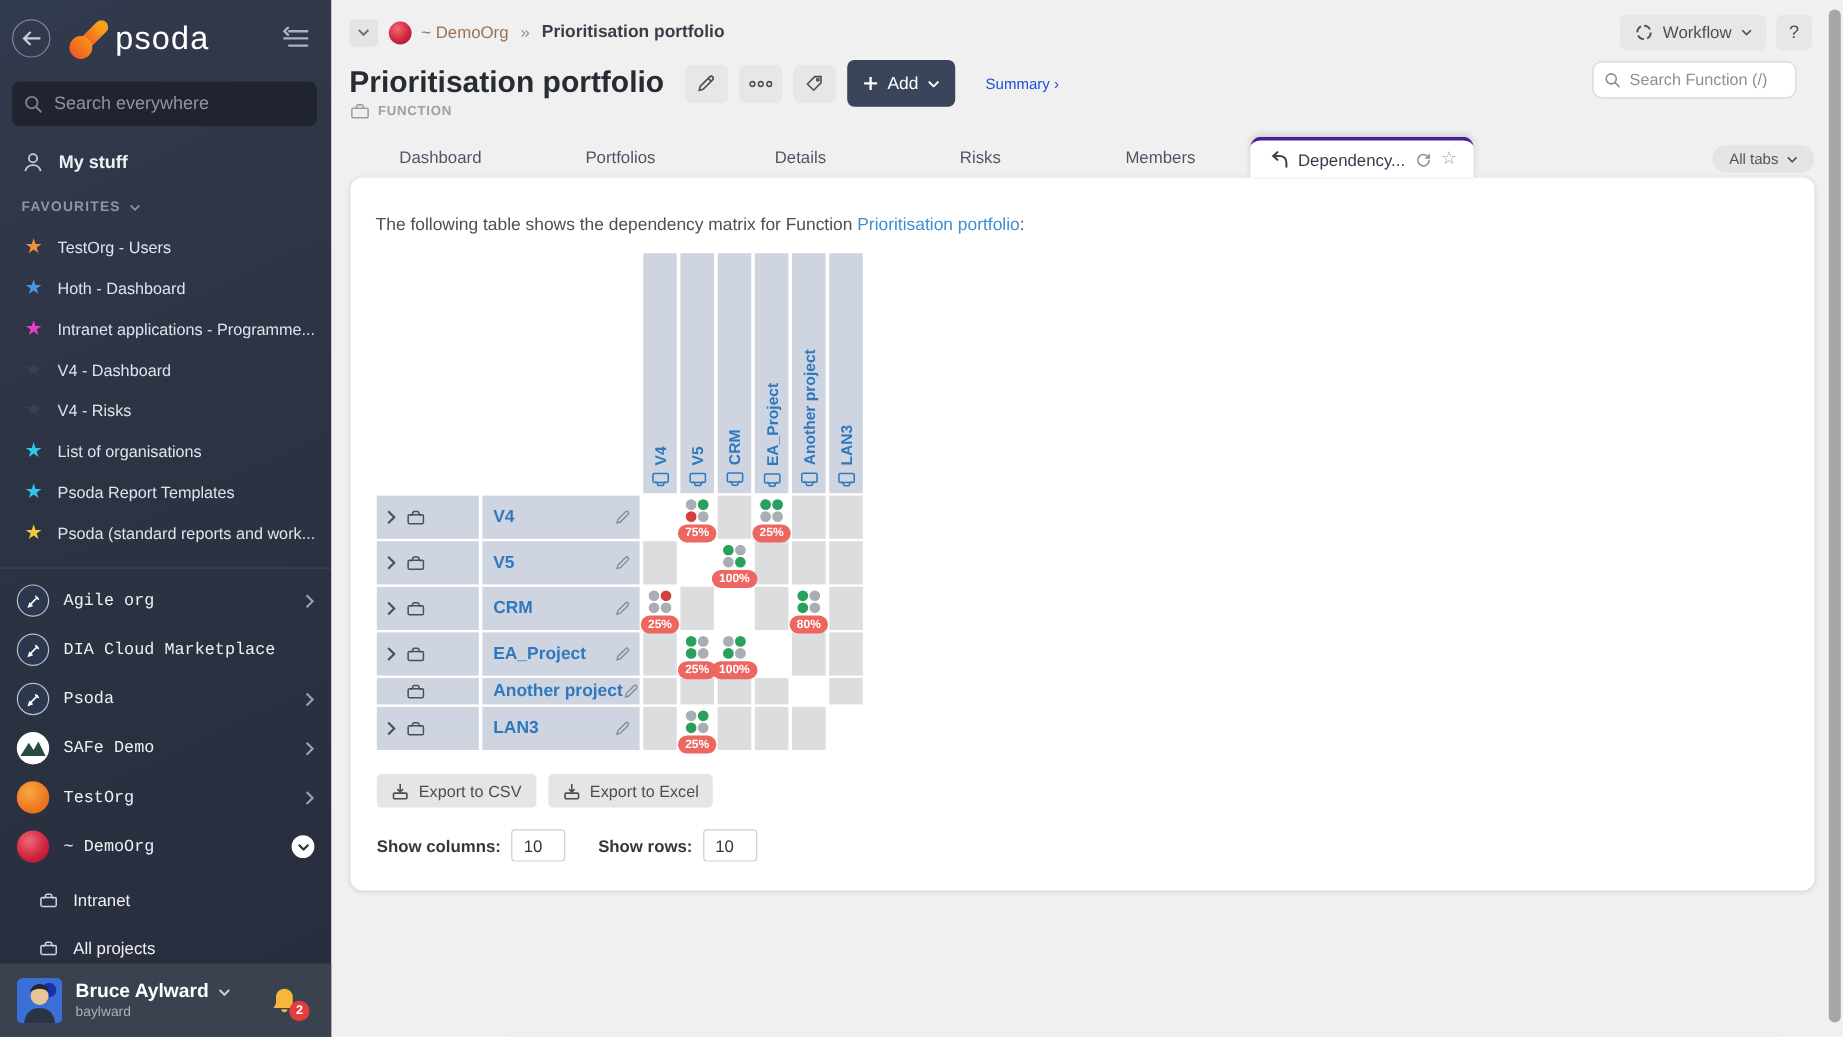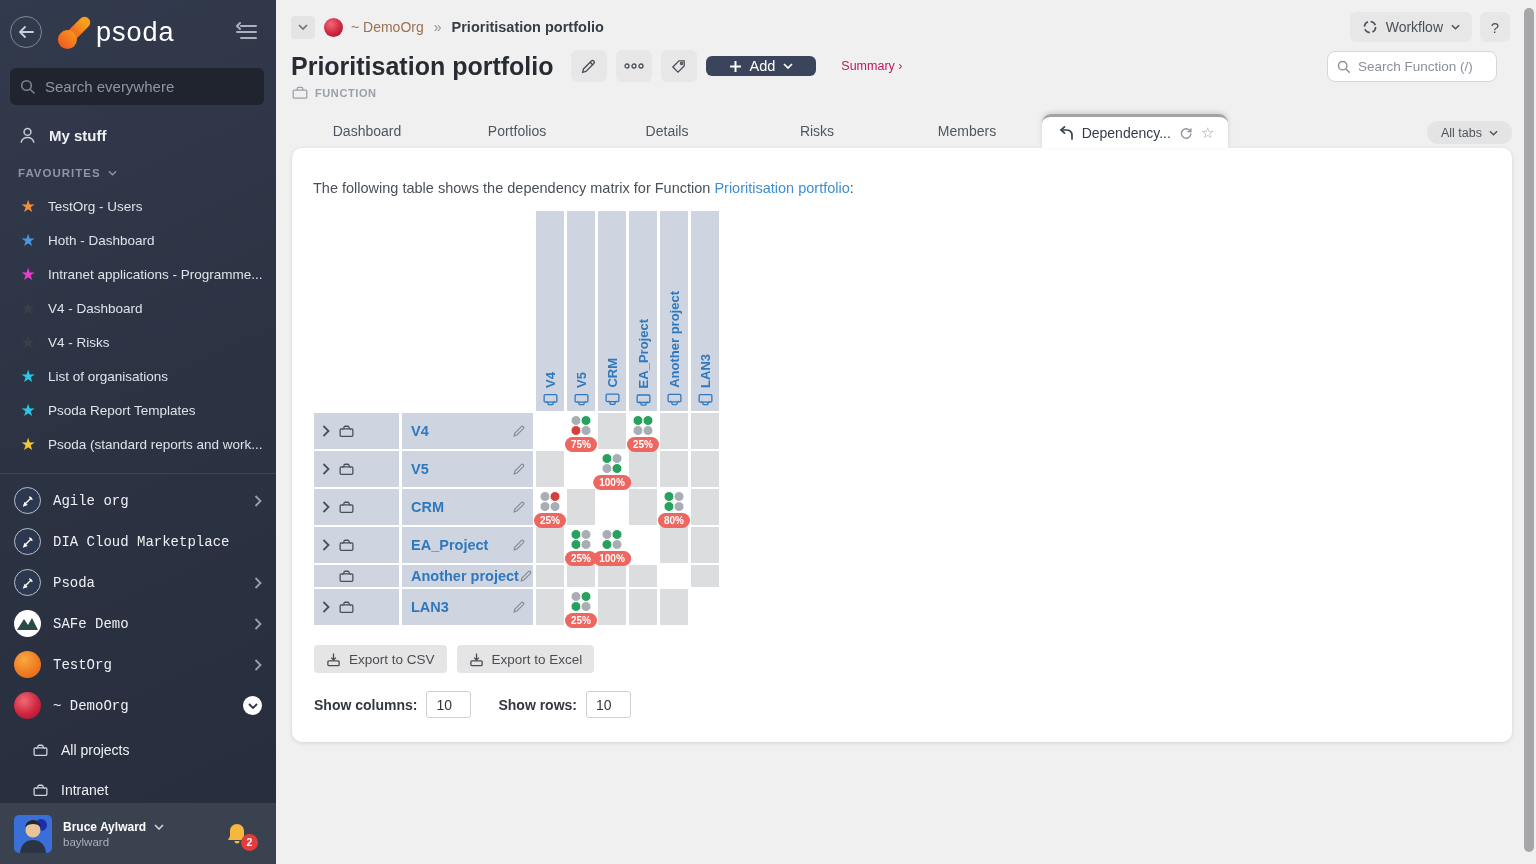--- a/index.html
+++ b/index.html
@@ -43,21 +43,21 @@
   .org-expand { width:19px; height:19px; border-radius:50%; background:#fff; display:flex; align-items:center;
     justify-content:center; }
   .child-list { list-style:none; margin-top:4px; }
   .child-list li { display:flex; align-items:center; height:40px; padding-left:33px; color:#eef0f4; font-size:14px; cursor:pointer; }
   .child-list .txt { margin-left:13px; }
   .sb-partial { height:10px; overflow:hidden; padding-left:35px; color:#cfd5df; }
   .sb-user { position:absolute; bottom:0; left:0; width:276px; height:61px; background:#3a414f;
     display:flex; align-items:center; padding:0 14px; }
   .avatar { width:38px; height:38px; border-radius:5px; overflow:hidden; flex:0 0 38px; }
   .user-meta { margin-left:11px; flex:1; }
-  .user-name { color:#fff; font-size:12px; font-weight:700; display:flex; align-items:center; gap:8px; cursor:pointer; }
+  .user-name { color:#fff; font-size:16px; font-weight:700; display:flex; align-items:center; gap:8px; cursor:pointer; }
   .user-sub { color:#aab0bc; font-size:11.5px; margin-top:2px; }
   .bell-wrap { position:relative; cursor:pointer; margin-right:14px; }
   .bell-badge { position:absolute; right:-10px; bottom:-5px; min-width:17px; height:17px; border-radius:50%;
     background:#e23c3c; color:#fff; font-size:10.5px; font-weight:700; display:flex; align-items:center;
     justify-content:center; }
 
   
   .main { position:absolute; left:276px; top:0; width:1260px; height:864px; }
   .crumb-row { position:absolute; top:12px; left:15px; right:26px; display:flex; align-items:center; }
   .crumb-chev { width:24px; height:23px; background:#e4e4e5; border:none; border-radius:4px; cursor:pointer;
@@ -70,34 +70,34 @@
   .crumb-spacer { flex:1; }
   .workflow-btn { display:flex; align-items:center; gap:8px; background:#e7e7e8; border:none; border-radius:6px;
     height:30px; padding:0 12px; font-size:14px; color:#4a5058; cursor:pointer; font-family:inherit; }
   .help-btn { width:30px; height:30px; background:#e7e7e8; border:none; border-radius:6px; font-size:15px;
     color:#4a5058; margin-left:8px; cursor:pointer; font-family:inherit; }
 
   .title-row { position:absolute; top:50px; left:15px; display:flex; align-items:center; gap:9px; }
   .page-title { font-size:25px; font-weight:700; color:#272c33; margin-right:8px; }
   .icon-btn { height:32px; min-width:36px; background:#e7e7e8; border:none; border-radius:6px; cursor:pointer;
     display:flex; align-items:center; justify-content:center; color:#4a5058; }
-  .add-btn { height:20px; background:#3a445a; border:none; border-radius:6px; color:#fff; font-size:14.5px;
-    display:flex; align-items:center; gap:8px; padding:0 23px; cursor:pointer; font-family:inherit; }
-  .summary-link { font-size:12.5px; color:#be185d; margin-left:16px; cursor:pointer; }
+  .add-btn { height:39px; background:#3a445a; border:none; border-radius:6px; color:#fff; font-size:14.5px;
+    display:flex; align-items:center; gap:8px; padding:0 13px; cursor:pointer; font-family:inherit; }
+  .summary-link { font-size:12.5px; color:#1d4ed8; margin-left:16px; cursor:pointer; }
   .fn-search { position:absolute; top:51px; right:39px; width:170px; height:31px; background:#fff;
     border:1px solid #d6d6d8; border-radius:8px; display:flex; align-items:center; padding:0 9px; }
   .fn-search input { border:none; outline:none; font-size:13.5px; color:#555; margin-left:7px; width:120px; font-family:inherit; }
   .fn-search input::placeholder { color:#8b9099; }
 
   .func-row { position:absolute; top:86px; left:16px; display:flex; align-items:center; gap:7px; color:#9aa0a8; }
   .func-label { font-size:11px; font-weight:700; letter-spacing:.6px; }
 
   .tabbar { position:absolute; top:114px; left:16px; right:24px; height:34px; display:flex; align-items:flex-end; }
   .tab { width:150px; text-align:center; font-size:14px; color:#4d5663; padding-bottom:9px; cursor:pointer; }
-  .tab-active { width:186px; height:34px; background:#fff; border-radius:9px 9px 0 0; border-top:3px solid #a3a3a3;
+  .tab-active { width:186px; height:34px; background:#fff; border-radius:9px 9px 0 0; border-top:3px solid #4c1d95;
     box-shadow:0 -2px 5px rgba(0,0,0,.13); display:flex; align-items:center; justify-content:center; gap:8px;
     cursor:pointer; position:relative; z-index:12; }
   .tab-active .lbl { font-size:14px; color:#343c4a; }
   .tab-star { color:#9aa1ab; font-size:15px; line-height:1; }
   .alltabs-pill { position:absolute; right:0; top:7px; background:#e4e4e5; border:none; border-radius:14px;
     height:23px; padding:0 14px; font-size:12.5px; color:#4f555d; display:flex; align-items:center; gap:7px;
     cursor:pointer; font-family:inherit; }
 
   .card { position:absolute; top:148px; left:16px; width:1220px; height:594px; background:#fff;
     border-radius:10px; box-shadow:0 1px 4px rgba(0,0,0,.12); z-index:10;text-decoration:underline; }
@@ -312,31 +312,31 @@
     </ul>
   <ul class="child-list" id="child-list">
       <li>
         <span style="color:#cfd5df">
           <svg width="15" height="13" viewBox="0 0 20 17" fill="none" stroke="currentColor" stroke-width="1.7">
             <rect x="1.5" y="5" width="17" height="10" rx="1.5"></rect>
             <path d="M6.5 5V3.2A1.7 1.7 0 0 1 8.2 1.5h3.6a1.7 1.7 0 0 1 1.7 1.7V5"></path>
             <path d="M4.8 5v1.4M15.2 5v1.4"></path>
           </svg>
         </span>
-        <span class="txt">All projects</span>
+        <span class="txt">Intranet</span>
       </li>
       <li>
         <span style="color:#cfd5df">
           <svg width="15" height="13" viewBox="0 0 20 17" fill="none" stroke="currentColor" stroke-width="1.7">
             <rect x="1.5" y="5" width="17" height="10" rx="1.5"></rect>
             <path d="M6.5 5V3.2A1.7 1.7 0 0 1 8.2 1.5h3.6a1.7 1.7 0 0 1 1.7 1.7V5"></path>
             <path d="M4.8 5v1.4M15.2 5v1.4"></path>
           </svg>
         </span>
-        <span class="txt">Intranet</span>
+        <span class="txt">All projects</span>
       </li>
     </ul>
   <div class="sb-partial">
     <svg width="16" height="14" viewBox="0 0 20 17" fill="none" stroke="currentColor" stroke-width="1.6">
         <rect x="1.5" y="5" width="17" height="10" rx="1.5"></rect>
         <path d="M6.5 5V3.2A1.7 1.7 0 0 1 8.2 1.5h3.6a1.7 1.7 0 0 1 1.7 1.7V5"></path>
       </svg>
   </div>
 
   <div class="sb-user">

